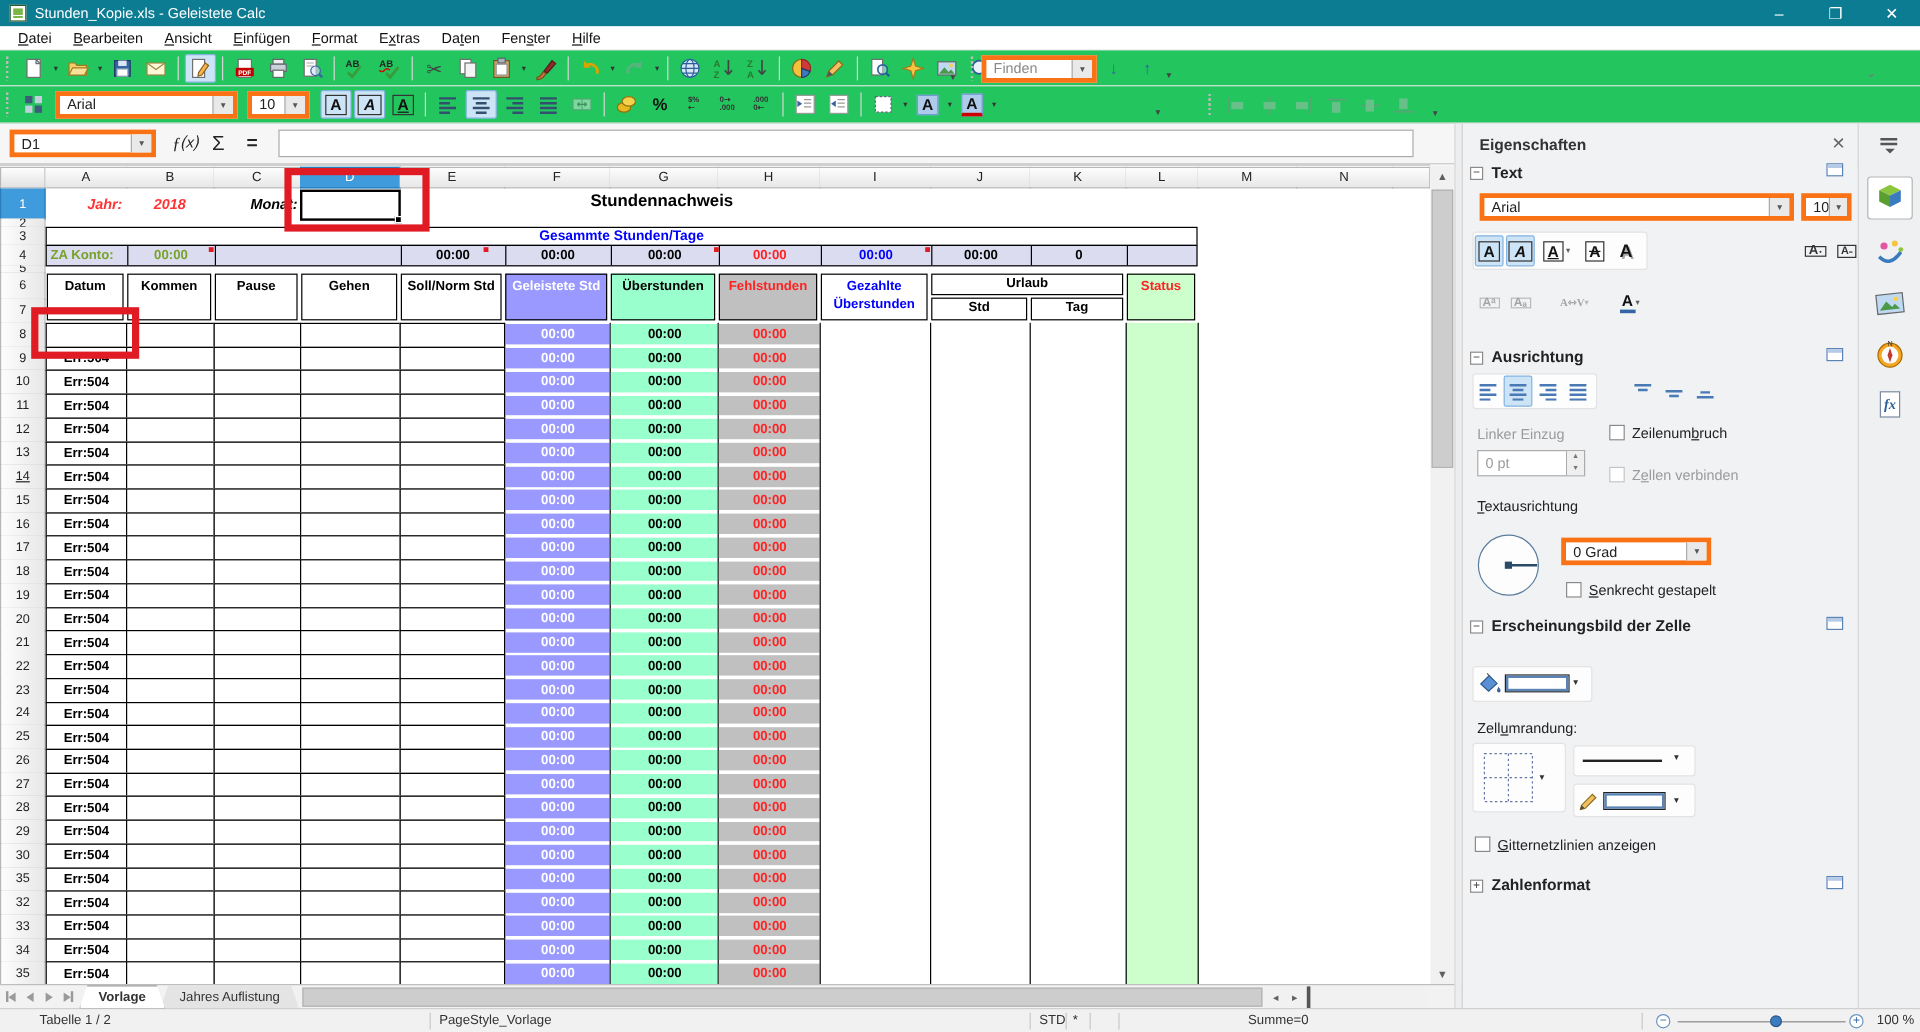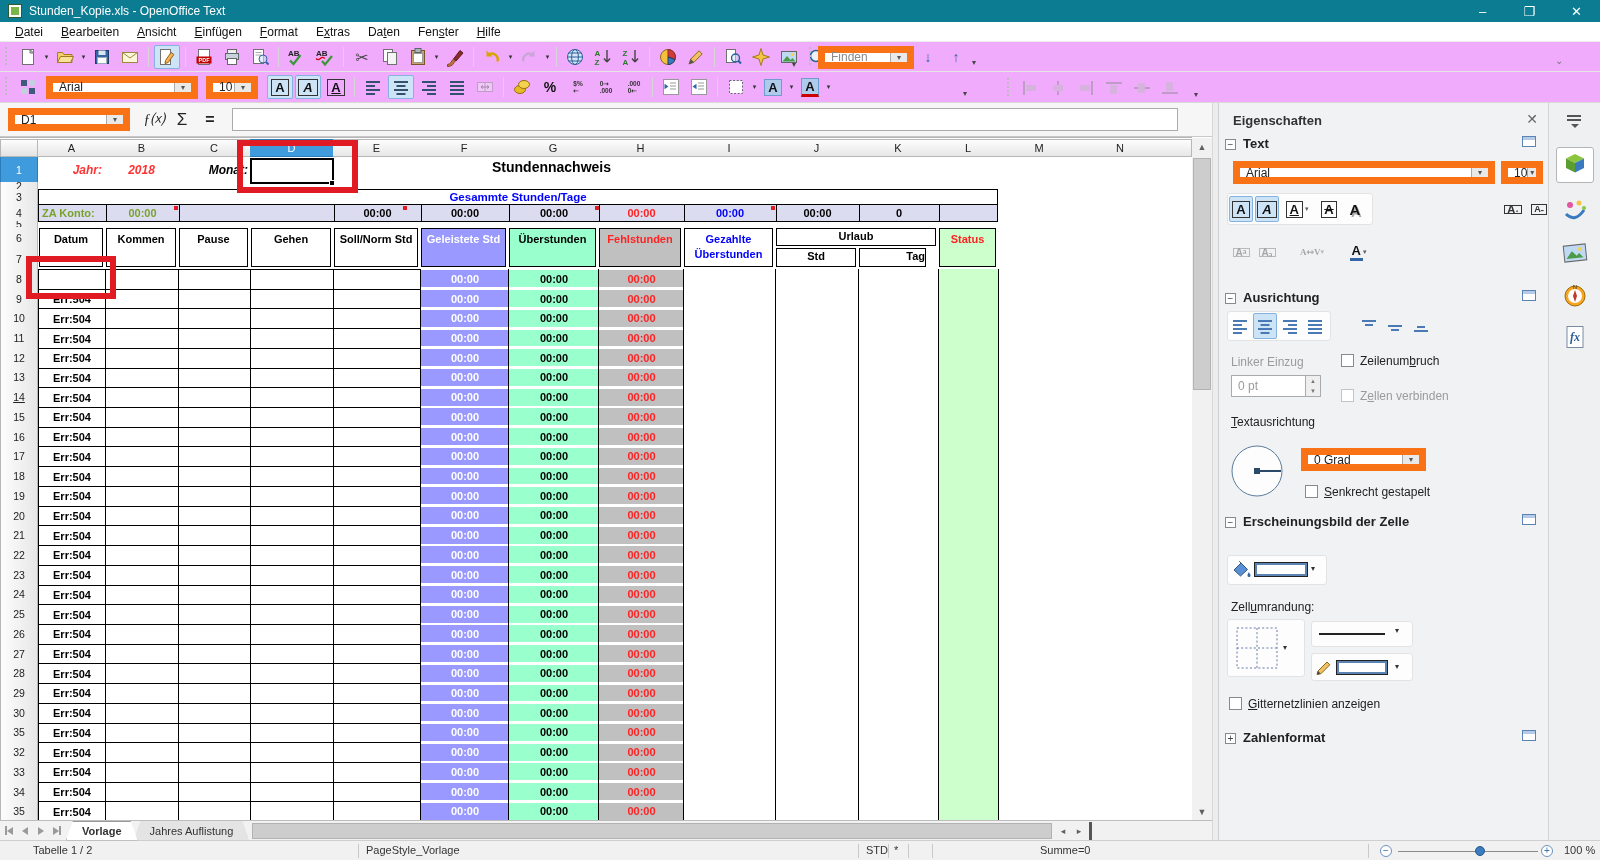--- a/index.html
+++ b/index.html
@@ -17,32 +17,32 @@
   #win-btns{margin-left:auto;display:flex;height:22px;}
   .win-btn{width:47px;height:22px;display:flex;align-items:center;justify-content:center;color:#fff;font-size:13px;}
 
   
   #menubar{position:absolute;top:22px;left:0;width:1600px;height:20px;background:#fff;border-bottom:1px solid #ececec;
            display:flex;align-items:center;font-size:12px;color:#111;padding-left:6px;}
   .menu-item{padding:2px 9px;}
   .menu-item u{text-decoration:underline;}
 
   
-  .toolbar{position:absolute;left:0;width:1600px;background:#f0abfc;display:flex;align-items:center;}
+  .toolbar{position:absolute;left:0;width:1600px;background:#22c55e;display:flex;align-items:center;}
   #tb1{top:42px;height:30px;border-bottom:1px solid #e5e5e5;}
   #tb2{top:72px;height:31px;border-bottom:1px solid #d9d9d9;}
   .grip{width:7px;height:20px;margin:0 4px 0 3px;background:
         repeating-linear-gradient(#bbb 0 2px,transparent 2px 4px);background-size:2px 100%;background-repeat:no-repeat;background-position:2px 0;}
   .tbtn{min-width:26px;height:24px;display:inline-flex;align-items:center;justify-content:center;border:1px solid transparent;border-radius:2px;margin:0 1px;}
   .tbtn.active{background:#cde3f6;border-color:#84b3e0;}
   .tbtn.disabled{opacity:.45;}
   .tbi{display:inline-flex;width:20px;height:20px;align-items:center;justify-content:center;}
   .dda{width:9px;height:24px;display:inline-flex;align-items:center;justify-content:center;font-size:7px;color:#333;}
   .sep{width:1px;height:20px;background:#d6d6d6;margin:0 4px;}
-  .combo{background:#fff;border:7px solid #f97316;height:23px;display:flex;align-items:center;font-size:12px;
+  .combo{background:#fff;border:4px solid #f97316;height:23px;display:flex;align-items:center;font-size:12px;
          padding-left:6px;position:relative;color:#222;}
   .combo .arr{margin-left:auto;width:17px;height:100%;background:#e9e9e9;border-left:1px solid #ababab;
               display:flex;align-items:center;justify-content:center;font-size:8px;color:#555;}
   .ghost{color:#8a8a8a;}
   .ltr{font-weight:bold;font-size:13px;color:#111;}
   .ltr.i{font-style:italic;font-weight:bold;}
   .ltr.u{text-decoration:underline;}
   .ltr.s{text-decoration:line-through;}
   .ltr.sh{text-shadow:1.5px 1.5px 0 #aaa;font-size:15px;}
   .micro{font-size:6.5px;line-height:7px;color:#333;text-align:left;font-weight:bold;}
@@ -122,21 +122,21 @@
   .sb-tab{position:absolute;left:7px;width:38px;height:36px;display:flex;align-items:center;justify-content:center;border-radius:3px;}
   .sb-tab.active{background:#fff;border:1px solid #b5b5b5;}
 </style>
 </head>
 <body>
 
 <div id="app">
 
   <div id="titlebar">
     <span id="app-icon"></span>
-    <span>Stunden_Kopie.xls - OpenOffice Text</span>
+    <span>Stunden_Kopie.xls - Geleistete Calc</span>
     <div id="win-btns">
       <span class="win-btn">–</span>
       <span class="win-btn">❐</span>
       <span class="win-btn">✕</span>
     </div>
   </div>
 
   <div id="menubar">
       <span class="menu-item"><u>D</u>atei</span>
       <span class="menu-item"><u>B</u>earbeiten</span>
@@ -956,21 +956,21 @@
     <div class="thcell" style="left:106px;top:90px;width:70px;height:39px;padding-top:4px;"><span>Kommen</span></div>
     <div class="thcell" style="left:179px;top:90px;width:69px;height:39px;padding-top:4px;"><span>Pause</span></div>
     <div class="thcell" style="left:251px;top:90px;width:80px;height:39px;padding-top:4px;"><span>Gehen</span></div>
     <div class="thcell" style="left:334px;top:90px;width:84px;height:39px;padding-top:3px;line-height:15px;"><span>Soll/Norm Std</span></div>
     <div class="thcell" style="left:421px;top:90px;width:85px;height:39px;padding-top:3px;line-height:15px;background:#9999ff;color:#fff;"><span>Geleistete Std</span></div>
     <div class="thcell" style="left:509px;top:90px;width:87px;height:39px;padding-top:4px;background:#99ffcc;"><span>Überstunden</span></div>
     <div class="thcell" style="left:599px;top:90px;width:82px;height:39px;padding-top:4px;background:#c0c0c0;color:#ff2222;"><span>Fehlstunden</span></div>
     <div class="thcell" style="left:684px;top:90px;width:89px;height:39px;padding-top:3px;line-height:15px;color:#0000ff;"><span>Gezahlte Überstunden</span></div>
     <div class="thcell" style="left:776px;top:90px;width:160px;height:18px;padding-top:1px;"><span>Urlaub</span></div>
     <div class="thcell" style="left:776px;top:110px;width:80px;height:19px;padding-top:1px;"><span>Std</span></div>
-    <div class="thcell" style="left:859px;top:110px;width:67px;height:19px;padding-top:1px;text-align:right;"><span>Tag</span></div>
+    <div class="thcell" style="left:859px;top:110px;width:77px;height:19px;padding-top:1px;"><span>Tag</span></div>
     <div class="thcell" style="left:939px;top:90px;width:57px;height:39px;padding-top:4px;background:#ccffcc;color:#ff2222;"><span>Status</span></div>
   </div>
 
   <div class="sb-track" style="left:1192px;top:138px;width:20px;height:682px;"></div>
   <div class="sb-btn" style="left:1192px;top:138px;width:20px;height:17px;">▲</div>
   <div class="sb-thumb" style="left:1193px;top:158px;width:18px;height:232px;"></div>
   <div class="sb-btn" style="left:1192px;top:803px;width:20px;height:17px;">▼</div>
 
   <div class="anno" style="left:237px;top:140px;width:121px;height:53px;"></div>
   <div class="anno" style="left:26px;top:256px;width:90px;height:43px;"></div>

